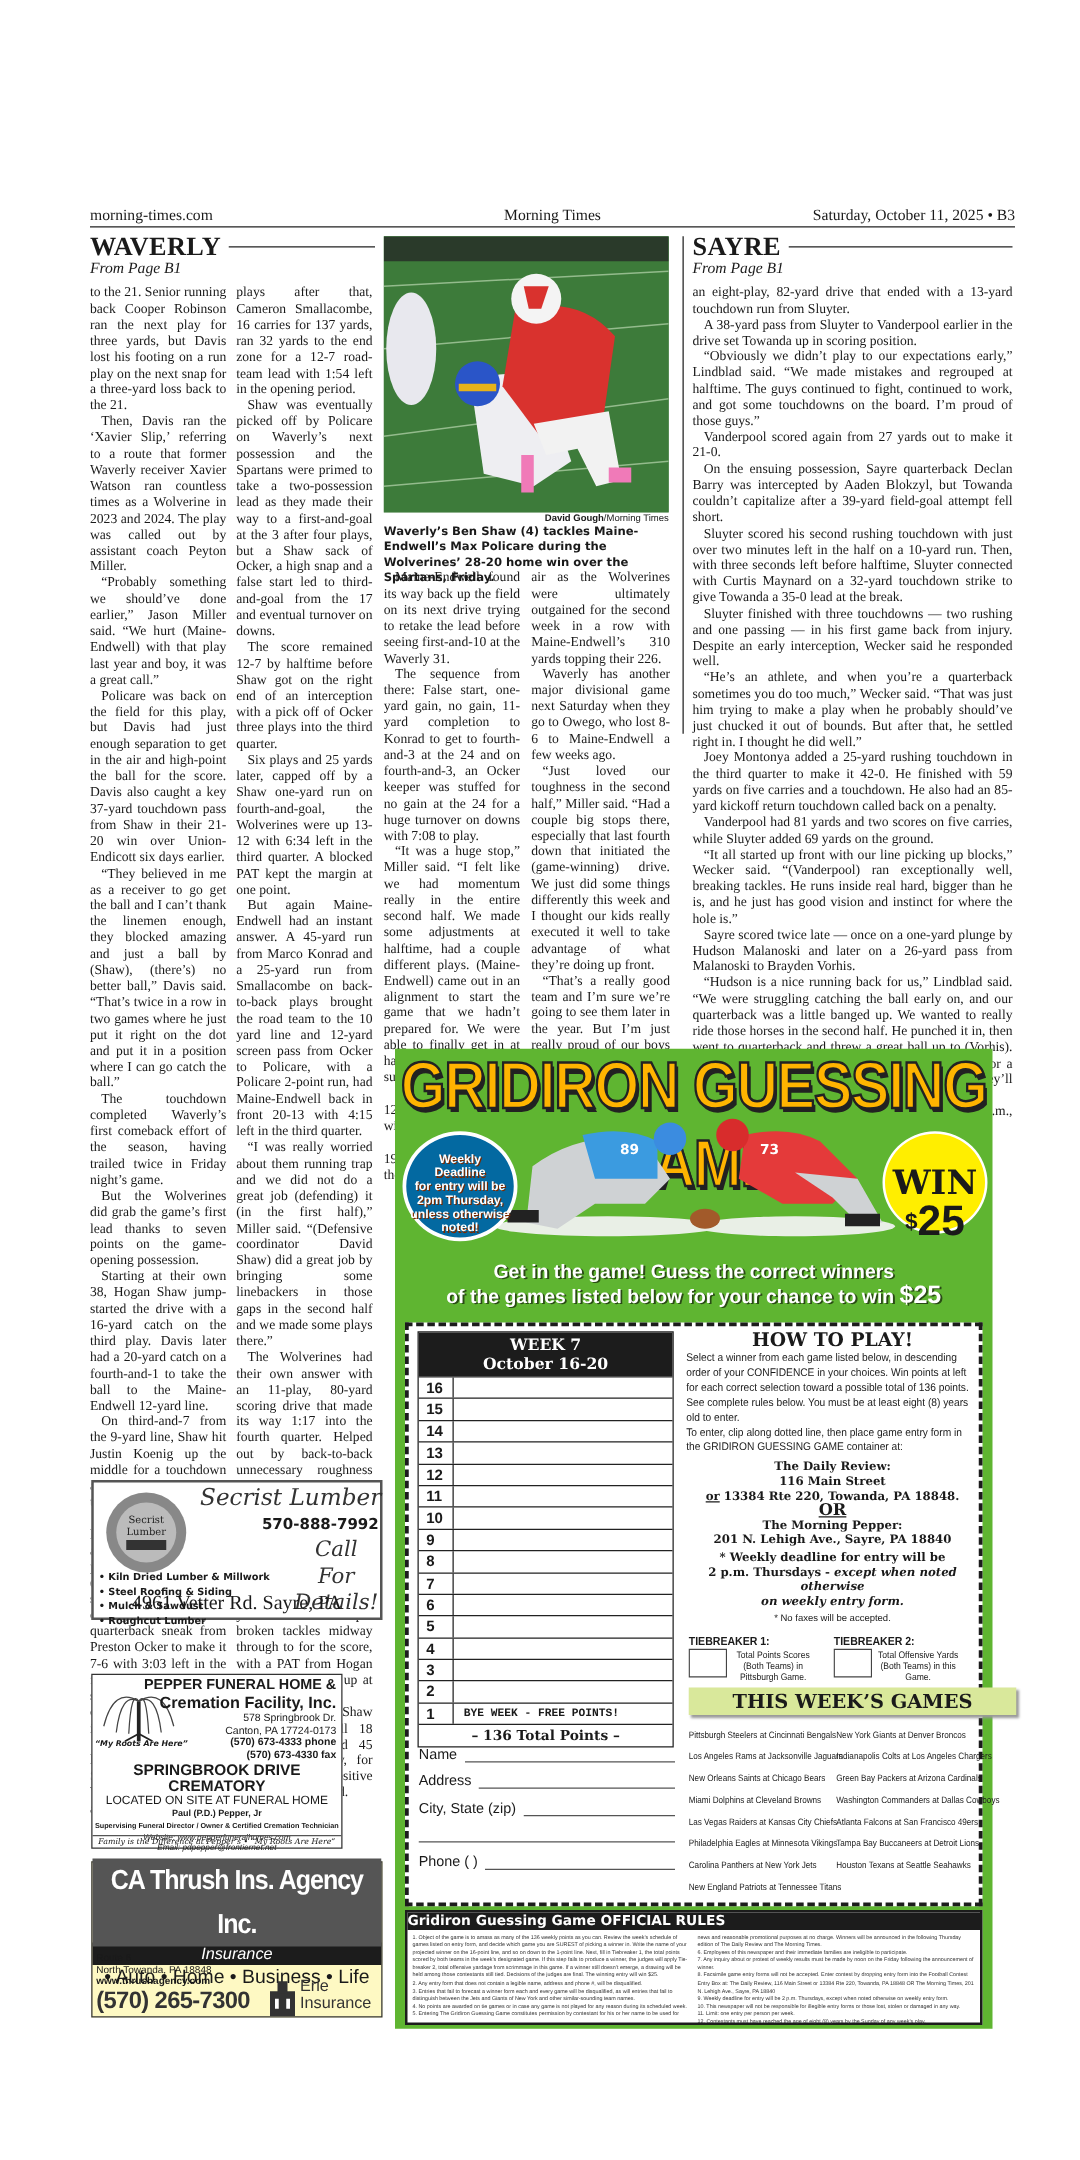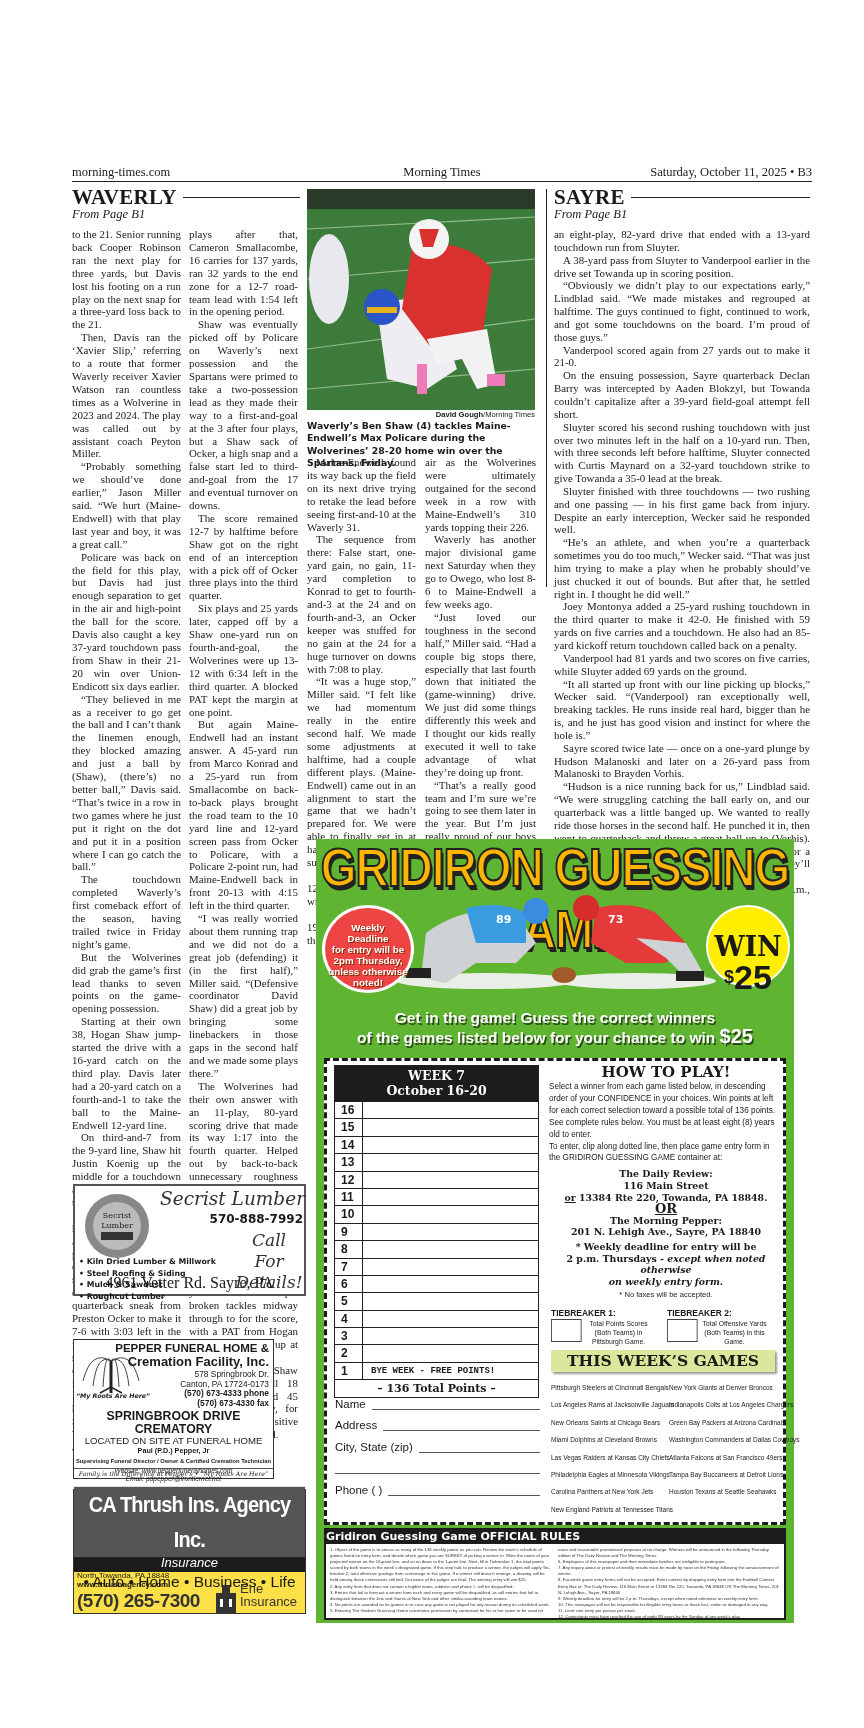--- a/index.html
+++ b/index.html
@@ -16,21 +16,21 @@
 .col p{text-indent:9px}
 .col p.ni{text-indent:0}
 .photo{position:absolute;left:307px;top:189px;width:228px;height:221px;overflow:hidden;background:#3f7a3b}
 .credit{position:absolute;left:307px;top:410px;width:228px;text-align:right;font-family:"Liberation Sans",sans-serif;font-size:7.6px}
 .caption{position:absolute;left:307px;top:420px;width:232px;font-family:"DejaVu Sans",sans-serif;font-weight:bold;font-size:9.3px;line-height:12.3px}
 .vrule{position:absolute;left:546px;top:189px;width:1px;height:398px;background:#222}
 
 .ad{position:absolute;left:316px;top:839px;width:478px;height:784px;background:#5fb531}
 .ad .title{position:absolute;left:0;right:0;top:6px;text-align:center;font-family:"Liberation Sans",sans-serif;font-weight:bold;font-size:46px;letter-spacing:-1px;color:#ffb400;-webkit-text-stroke:1.8px #222;transform:scaleY(1.15);text-shadow:2px 3px 0 #222}
 .ad .scene{position:absolute;left:70px;top:54px;width:340px;height:98px}
-.deadline{position:absolute;left:6px;top:66px;width:92px;height:88px;border-radius:50%;background:#ef4444;border:3px solid #fff;color:#fff;font-family:"Liberation Sans",sans-serif;font-weight:bold;font-size:9.8px;line-height:11px;text-align:center;padding-top:14px;text-shadow:1px 1px 0 #7a2a00}
+.deadline{position:absolute;left:6px;top:66px;width:92px;height:88px;border-radius:50%;background:#0369a1;border:3px solid #fff;color:#fff;font-family:"Liberation Sans",sans-serif;font-weight:bold;font-size:9.8px;line-height:11px;text-align:center;padding-top:14px;text-shadow:1px 1px 0 #7a2a00}
 .win{position:absolute;right:4px;top:66px;width:84px;height:82px;border-radius:50%;background:#ffee00;border:2px solid #fff;text-align:center;font-family:"Liberation Sans",sans-serif;font-weight:bold;color:#1a1a1a}
 .win .w{font-size:27px;margin-top:24px;font-family:"DejaVu Serif",serif}
 .win .amt{font-size:34px;line-height:30px}
 .win .amt sup{font-size:18px;vertical-align:top}
 .tag{position:absolute;left:0;right:0;top:170px;text-align:center;font-family:"Liberation Sans",sans-serif;font-weight:bold;color:#fff;font-size:15.5px;line-height:18px;text-shadow:1.5px 1.5px 0 #2a4b15}
 .tag .big{font-size:20px}
 .entry{position:absolute;left:8px;top:219px;width:462px;height:467px;background:#fff;border:3px dashed #1c1c1c}
 .wk{position:absolute;left:7px;top:4px;width:205px;background:#fff;border:1.5px solid #222}
 .wk .head{background:#1c1c1c;color:#fff;text-align:center;font-family:"DejaVu Serif",serif;font-weight:bold;font-size:12.5px;line-height:15px;padding:2px 0 3px}
 .wk .row{display:flex;border-top:1px solid #222;height:17.4px}
@@ -43,30 +43,30 @@
 .how{position:absolute;left:222px;top:2px;width:234px;font-family:"Liberation Sans",sans-serif}
 .how h3{font-family:"DejaVu Serif",serif;font-weight:bold;font-size:15px;text-align:center;line-height:18px}
 .how .txt{font-size:8.9px;line-height:11.9px;transform:scaleX(.92);transform-origin:left;width:108%}
 .how .addr{font-family:"DejaVu Serif",serif;font-weight:bold;font-size:9.4px;text-align:center;line-height:11.6px;margin-top:4px}
 .how .addr .or{font-size:13px;text-decoration:underline}
 .how .addr i{font-style:italic}
 .how .nofax{font-size:7.6px;text-align:center;margin-top:3px}
 .tb{position:absolute;top:246px;font-family:"Liberation Sans",sans-serif;font-size:9.4px;font-weight:bold;transform:scaleX(.9);transform-origin:left}
 .tb .box{position:absolute;top:12px;left:0;width:34px;height:23px;border:1px solid #444;background:#fff}
 .tb .d{position:absolute;top:12px;left:38px;width:74px;font-weight:normal;font-size:7.6px;line-height:9px;text-align:center}
-.twg{position:absolute;left:224px;top:289px;width:224px;height:22px;background:#d9e89b;font-family:"DejaVu Serif",serif;font-weight:bold;font-size:15.5px;text-align:center;line-height:22px;box-shadow:2px 2px 2px #999}
+.twg{position:absolute;left:224px;top:289px;width:262px;height:22px;background:#d9e89b;font-family:"DejaVu Serif",serif;font-weight:bold;font-size:15.5px;text-align:center;line-height:22px;box-shadow:2px 2px 2px #999}
 .games{position:absolute;top:318px;font-family:"Liberation Sans",sans-serif;font-size:7.4px;line-height:17.4px;transform:scaleX(.88);transform-origin:left;white-space:nowrap}
 .rules{position:absolute;left:8px;top:689px;width:462px;height:92px;background:#fff;border:2px solid #1c1c1c}
 .rules .rh{background:#1c1c1c;color:#fff;font-family:"DejaVu Sans",sans-serif;font-weight:bold;font-size:11px;line-height:14px}
 .rules .rc{display:flex;gap:6px;padding:3px 4px;font-family:"Liberation Sans",sans-serif;font-size:4.3px;line-height:6.1px;color:#333}
 .rules .rc div{flex:1}
 
 .secrist{position:absolute;left:73px;top:1184px;width:233px;height:112px;border:2px solid #555;background:#fff}
 .pepper{position:absolute;left:73px;top:1339px;width:201px;height:140px;border:1.5px solid #333;background:#fff}
-.thrush{position:absolute;left:73px;top:1489px;width:233px;height:125px;border:1.5px solid #333;background:#fde047}
+.thrush{position:absolute;left:73px;top:1489px;width:233px;height:125px;border:1.5px solid #333;background:#fef9c3}
 </style>
 </head>
 <body>
 
 <div class="hdr">
   <span class="l">morning-times.com</span>
   <span class="c">Morning Times</span>
   <span class="r">Saturday, October 11, 2025 • B3</span>
 </div>
 

